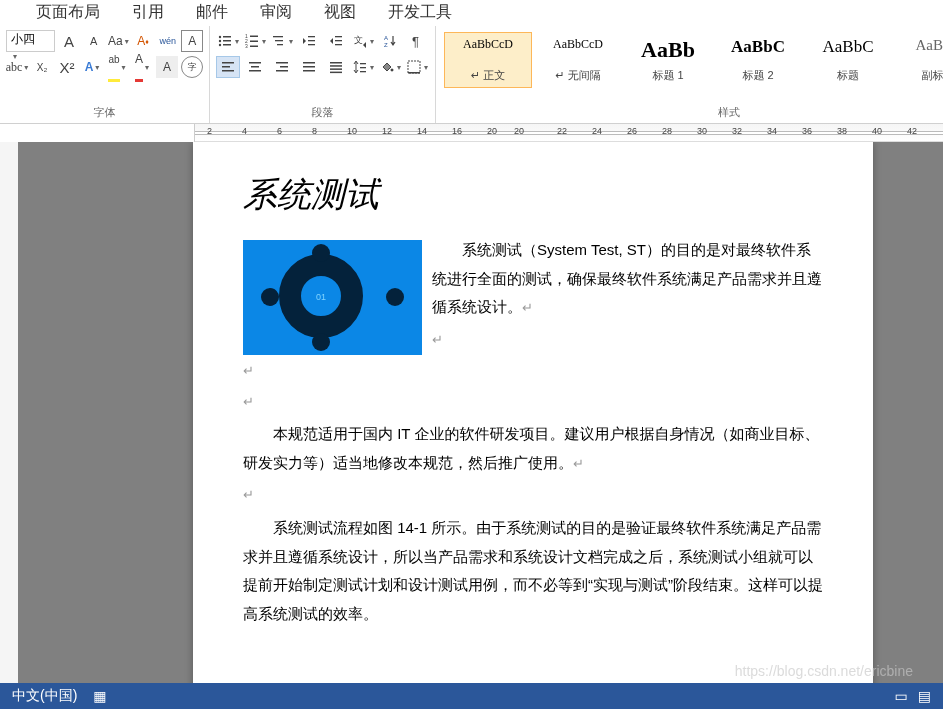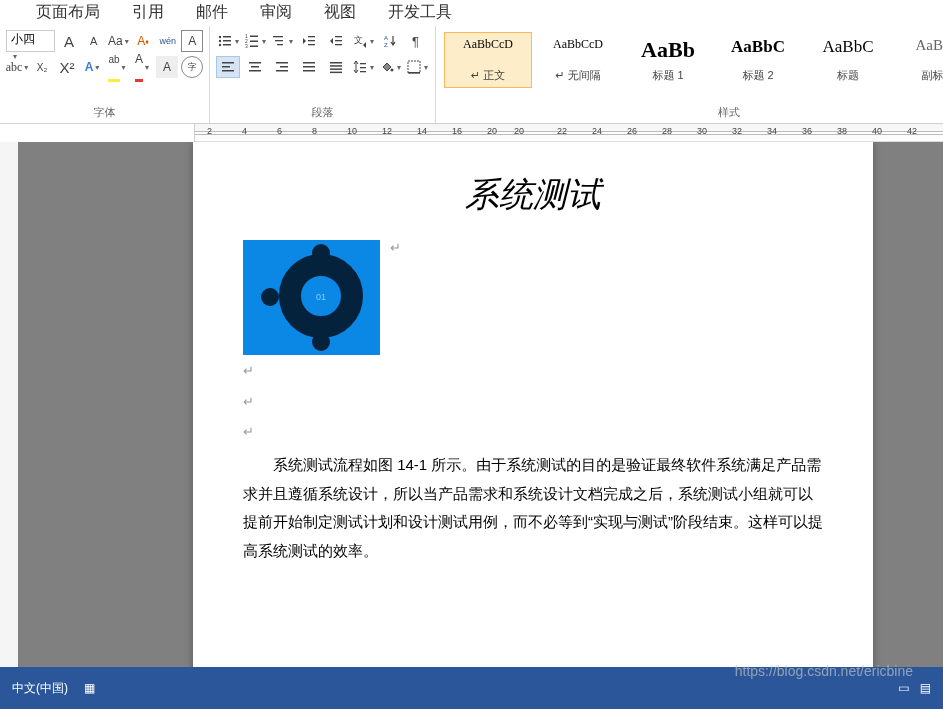--- a/index.html
+++ b/index.html
@@ -24,32 +24,32 @@
 .ruler-area { height: 18px; background: #fff; position: relative; display: flex; }
 .ruler-corner { width: 195px; border-right: 1px solid #ccc; }
 .ruler { flex: 1; background: linear-gradient(#f5f5f5, #fff); border-bottom: 1px solid #ddd; position: relative; font-size: 9px; color: #555; overflow: hidden; }
 .ruler-mid { position: absolute; left: 0; right: 0; top: 7px; height: 4px; background: #fff; border-top: 1px solid #bbb; border-bottom: 1px solid #bbb; }
 .ruler-ticks { position: absolute; left: 0; right: 0; top: 0; height: 18px; }
 .rtick { position: absolute; top: 2px; font-size: 9px; color: #444; }
 .doc-area { position: absolute; top: 142px; left: 0; right: 0; bottom: 26px; background: #808080; display: flex; }
 .vruler { width: 18px; background: #f5f5f5; }
 .doc-scroll { flex: 1; overflow: auto; background: #808080; padding: 0 0 20px 0; display: flex; justify-content: flex-start; }
 .page { width: 680px; min-height: 900px; background: #fff; margin-left: 175px; box-shadow: 0 0 8px rgba(0,0,0,0.3); padding: 30px 50px 40px 50px; position: relative; }
-.doc-title { text-align: center; font-family: "SimSun", "KaiTi", serif; font-size: 34px; font-weight: normal; margin-bottom: 18px; font-style: italic; }
+.doc-title { font-family: "SimSun", "KaiTi", serif; font-size: 34px; font-weight: normal; margin-bottom: 18px; font-style: italic; }
 .doc-body { font-family: "SimSun", serif; font-size: 15px; line-height: 1.9; color: #000; }
 .doc-body p { margin-bottom: 6px; text-indent: 2em; }
-.float-img { float: left; width: 137px; height: 115px; margin: 4px 10px 4px 0; background: #0b87e6; position: relative; }
+.float-img { float: left; width: 179px; height: 115px; margin: 4px 10px 4px 0; background: #0b87e6; position: relative; }
 .ring-outer { position: absolute; top: 14px; left: 36px; width: 84px; height: 84px; border-radius: 50%; border: 22px solid #04223b; }
 .ring-dot { position: absolute; width: 18px; height: 18px; border-radius: 50%; background: #04223b; }
 .d-top { top: 4px; left: 69px; }
 .d-bot { bottom: 4px; left: 69px; }
 .d-left { top: 48px; left: 18px; }
 .d-right { top: 48px; right: 18px; }
 .ring-center { position: absolute; top: 44px; left: 64px; width: 28px; height: 28px; font-size: 9px; color: #7fd3ff; display: flex; align-items: center; justify-content: center; }
-.status-bar { position: absolute; bottom: 0; left: 0; right: 0; height: 42px; background: #2b579a; color: #fff; display: flex; align-items: center; padding: 0 12px; font-size: 12px; }
+.status-bar { position: absolute; bottom: 0; left: 0; right: 0; height: 26px; background: #2b579a; color: #fff; display: flex; align-items: center; padding: 0 12px; font-size: 14px; }
 .status-left { display: flex; align-items: center; gap: 16px; }
 .status-right { margin-left: auto; display: flex; align-items: center; gap: 10px; }
 .watermark { position: absolute; bottom: 30px; right: 30px; color: rgba(200,200,200,0.65); font-size: 14px; font-family: sans-serif; pointer-events: none; }
 .clearfix::after { content: ""; display: block; clear: both; }
 svg { display: block; }
 .svg-icon { width: 16px; height: 16px; }
 .para-mark { color: #999; font-size: 13px; }
 </style>
 </head>
 <body>
@@ -310,24 +310,26 @@
       <div class="doc-body">
         <div class="clearfix">
           <div class="float-img">
             <div class="ring-outer"></div>
             <div class="ring-dot d-top"></div>
             <div class="ring-dot d-bot"></div>
             <div class="ring-dot d-left"></div>
             <div class="ring-dot d-right"></div>
             <div class="ring-center">01</div>
           </div>
+          <p><span>系统测试（System Test, ST）的目的是对最终软件系统进行全面的测试，确保最终软件系统满足产品需求并且遵循系统设计。</span><span class="para-mark">↵</span></p>
           <p style="text-indent:0" class="para-mark">↵</p>
         </div>
         <p style="text-indent:0" class="para-mark">↵</p>
         <p style="text-indent:0" class="para-mark">↵</p>
+        <p><span>本规范适用于国内 IT 企业的软件研发项目。建议用户根据自身情况（如商业目标、研发实力等）适当地修改本规范，然后推广使用。</span><span class="para-mark">↵</span></p>
         <p style="text-indent:0" class="para-mark">↵</p>
         <p><span>系统测试流程如图 14-1 所示。由于系统测试的目的是验证最终软件系统满足产品需求并且遵循系统设计，所以当产品需求和系统设计文档完成之后，系统测试小组就可以提前开始制定测试计划和设计测试用例，而不必等到“实现与测试”阶段结束。这样可以提高系统测试的效率。</span></p>
       </div>
     </div>
   </div>
 </div>
 
 <div class="status-bar">
   <div class="status-left">
     <span>中文(中国)</span>

